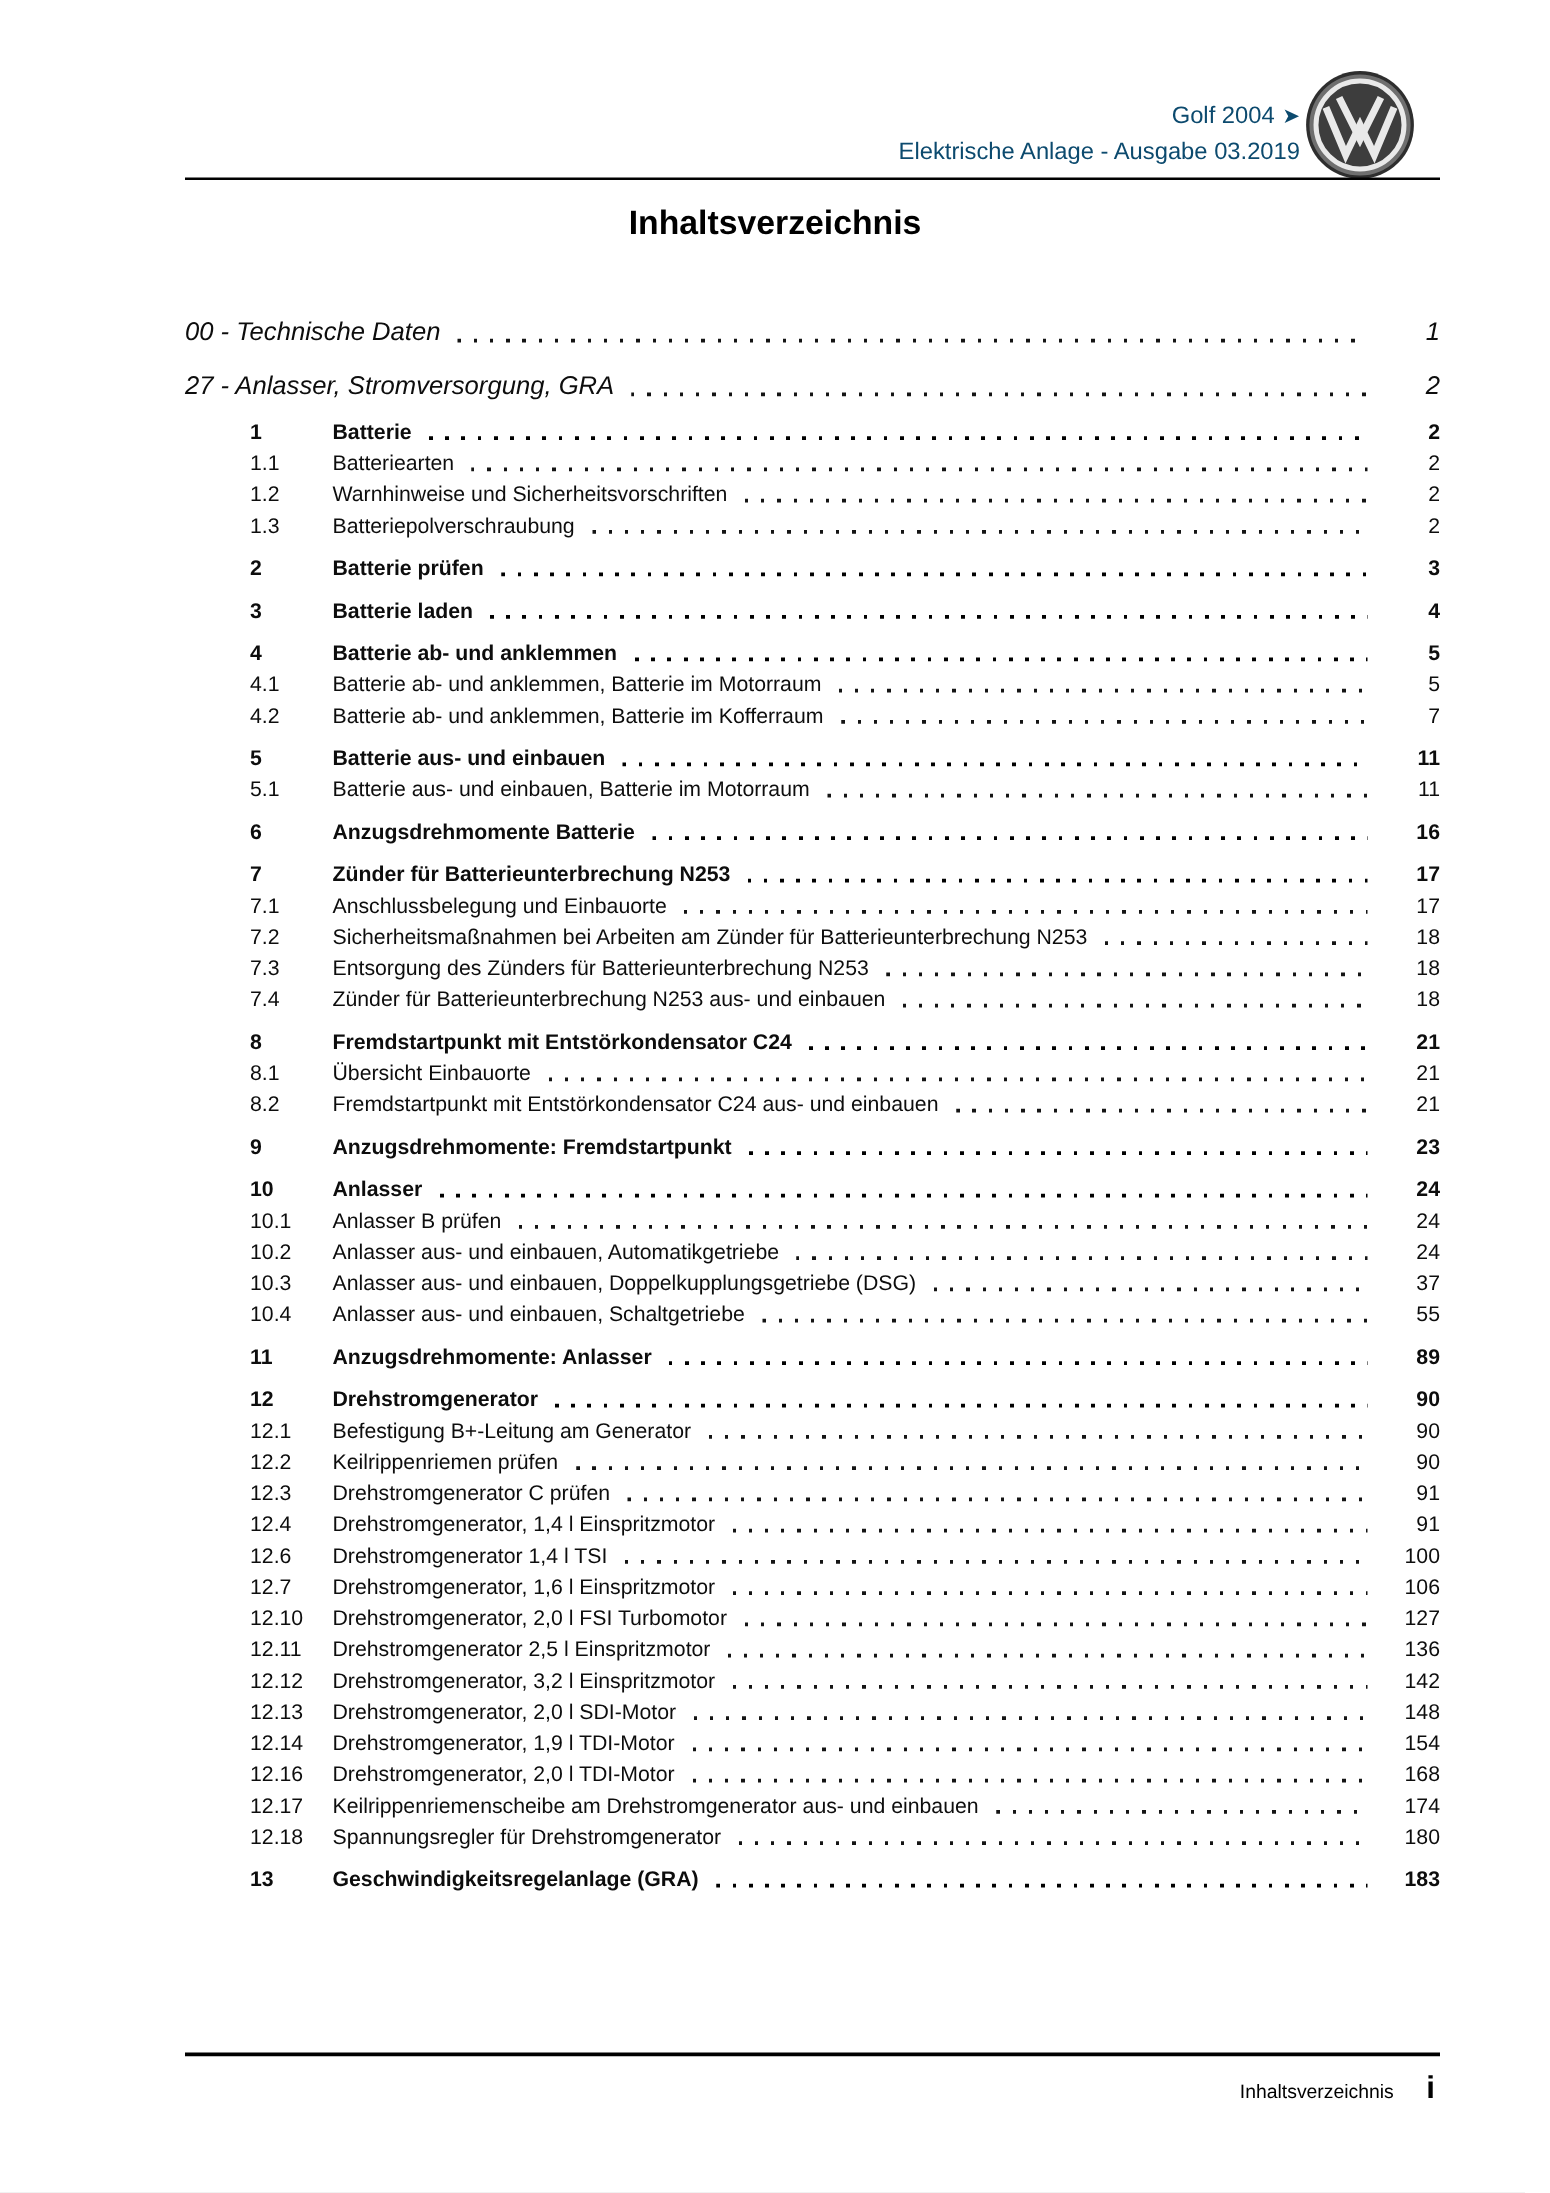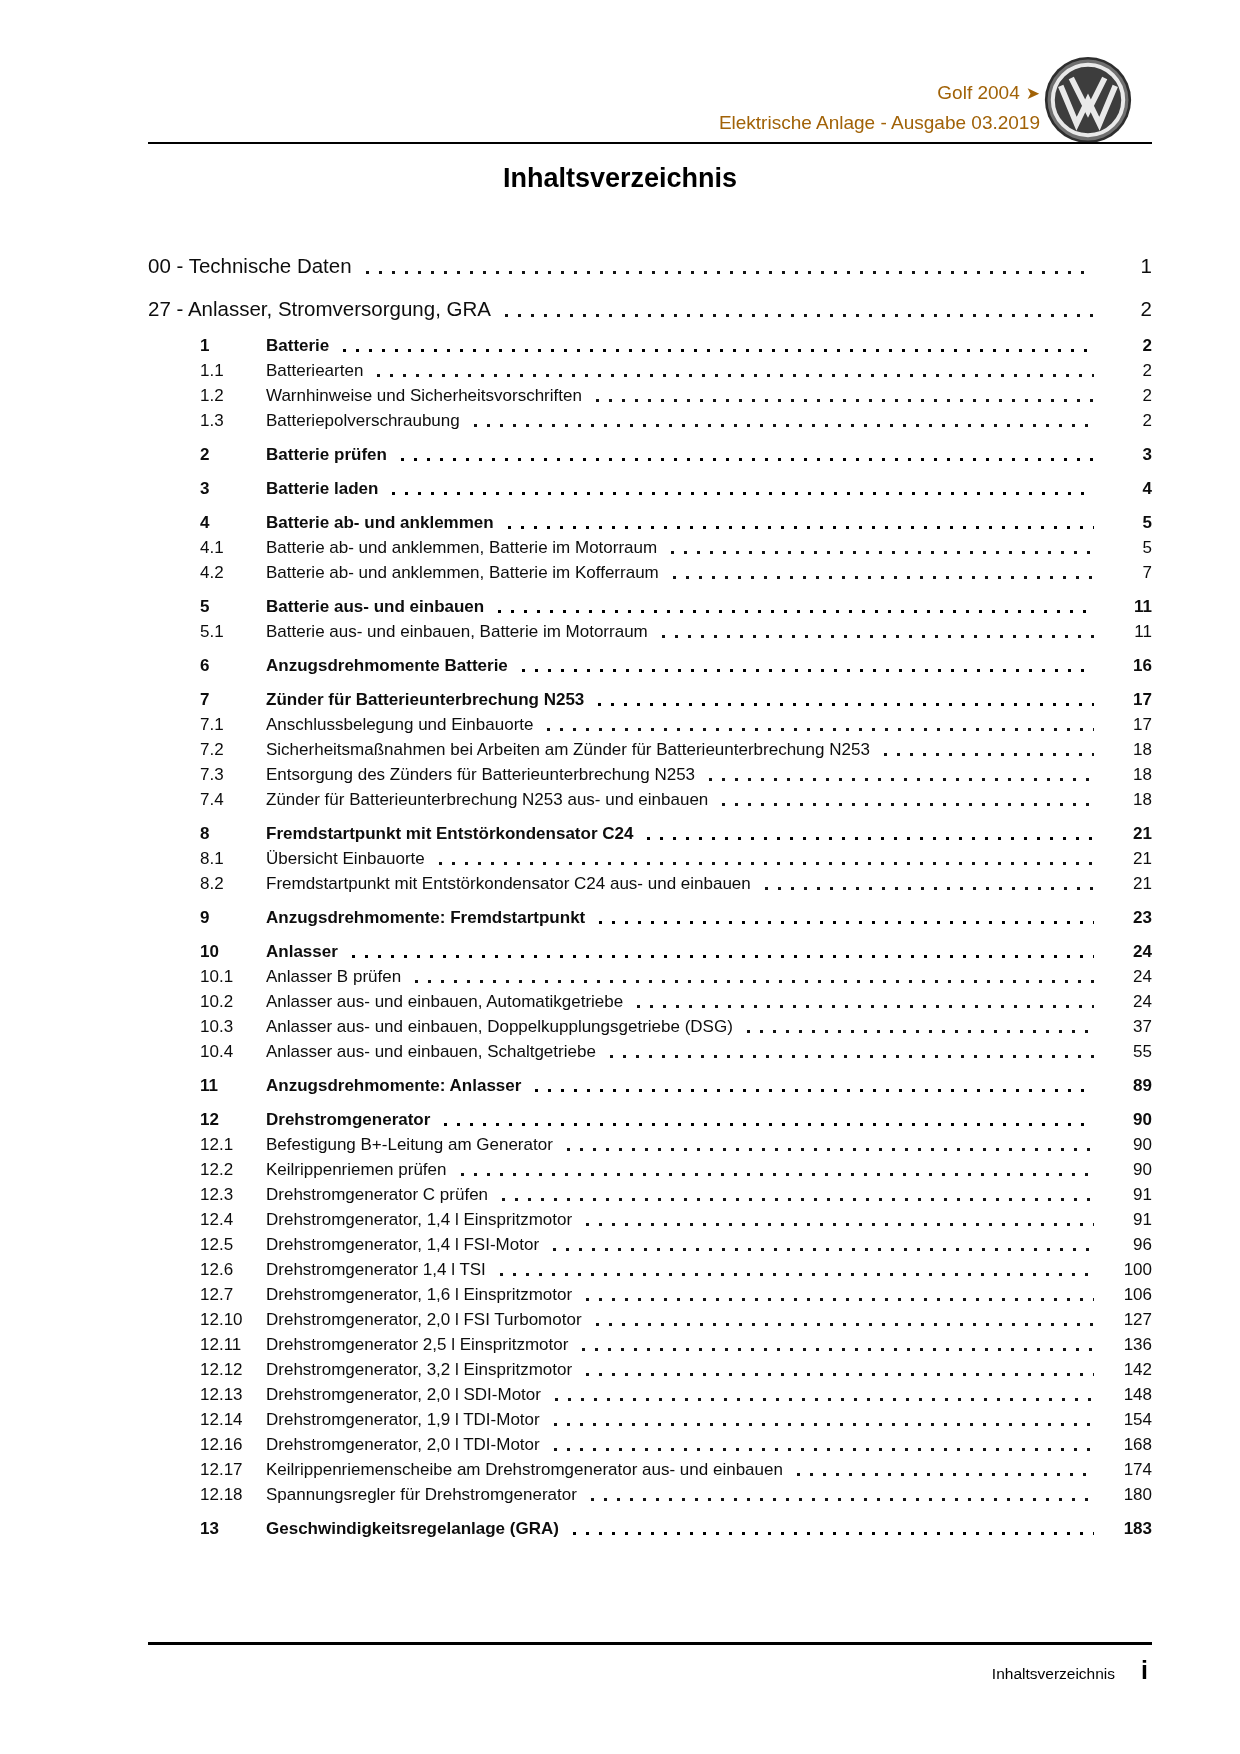--- a/index.html
+++ b/index.html
@@ -6,21 +6,21 @@
   .page {
     position:relative; width:1240px; height:1754px; margin:0 auto;
     background:#ffffff; color:#111;
     font-family:"Liberation Sans", sans-serif;
     overflow:hidden;
   }
 
   
   .header-text {
     position:absolute; top:78px; right:200px;
-    text-align:right; font-size:19px; line-height:29px; color:#a16207;
+    text-align:right; font-size:19px; line-height:29px; color:#0c4a6e;
     white-space:nowrap;
   }
   .arrow { display:inline-block; margin-left:6px; font-size:17px; }
   .vw-logo { position:absolute; top:56px; left:1044px; width:88px; height:88px; }
   .header-rule {
     position:absolute; top:142px; left:148px; width:1004px; height:2px;
     background:#000;
   }
 
   
@@ -34,21 +34,21 @@
   .row { display:flex; align-items:baseline; font-size:17px; line-height:25px; color:#0d0d0d; }
   .row .num { flex:none; width:66px; white-space:nowrap; }
   .row .ttl { flex:none; white-space:nowrap; }
   .row .dots {
     flex:1 1 auto; align-self:flex-end; height:2.6px;
     margin:0 10px 6px 14px;
     background-image:repeating-linear-gradient(to right, #141414 0 2.6px, transparent 2.6px 13px);
   }
   .row .pg { flex:none; width:48px; text-align:right; white-space:nowrap; }
 
-  .row.lvl0 { font-size:20.5px; line-height:30px; margin-top:13px; }
+  .row.lvl0 { font-size:20.5px; line-height:30px; margin-top:13px;font-style:italic; }
   .row.lvl0 .dots { margin-bottom:7px; }
   .row.lvl1 { font-weight:bold; margin-top:9px; padding-left:52px; }
   .row.lvl1 .dots { background-image:repeating-linear-gradient(to right, #000 0 3px, transparent 3px 13px); height:3px; }
   .row.lvl2 { padding-left:52px; }
 
   
   .footer-rule {
     position:absolute; top:1642px; left:148px; width:1004px; height:3px; background:#000;
   }
   .footer-text {
@@ -282,26 +282,20 @@
       <span class="dots"></span>
       <span class="pg">91</span>
     </div>
       <div class="row lvl2">
       <span class="num">12.4</span>
       <span class="ttl">Drehstromgenerator, 1,4 l Einspritzmotor</span>
       <span class="dots"></span>
       <span class="pg">91</span>
     </div>
       <div class="row lvl2">
-      <span class="num">12.5</span>
-      <span class="ttl">Drehstromgenerator, 1,4 l FSI-Motor</span>
-      <span class="dots"></span>
-      <span class="pg">96</span>
-    </div>
-      <div class="row lvl2">
       <span class="num">12.6</span>
       <span class="ttl">Drehstromgenerator 1,4 l TSI</span>
       <span class="dots"></span>
       <span class="pg">100</span>
     </div>
       <div class="row lvl2">
       <span class="num">12.7</span>
       <span class="ttl">Drehstromgenerator, 1,6 l Einspritzmotor</span>
       <span class="dots"></span>
       <span class="pg">106</span>

